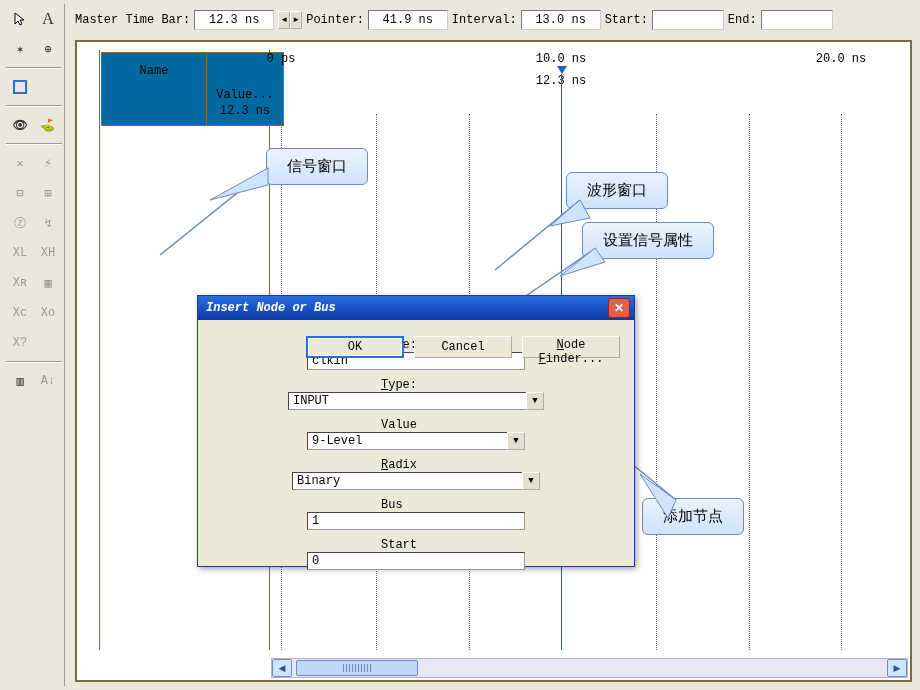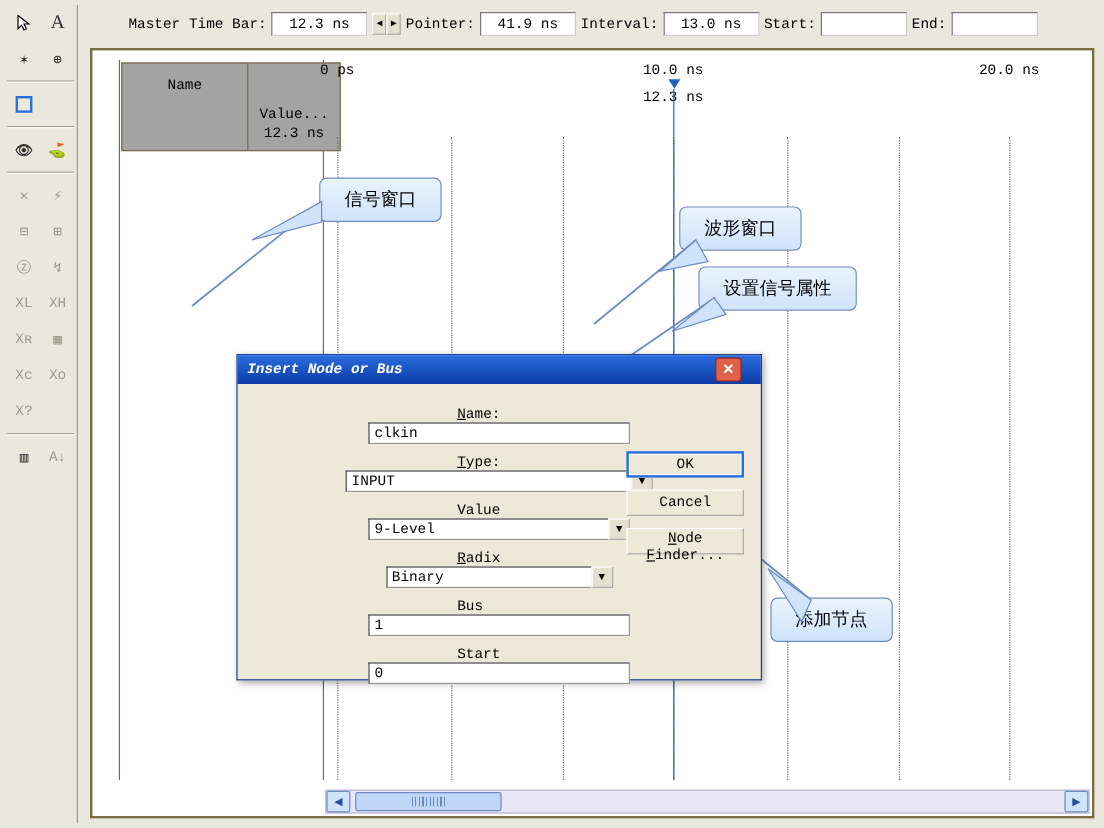--- a/index.html
+++ b/index.html
@@ -11,21 +11,20 @@
     overflow: hidden;
     position: relative;
   }
   
   .infobar {
     position: absolute;
     left: 75px; top: 8px; right: 8px; height: 24px;
     display: flex; align-items: center; gap: 4px;
     font-family: "Courier New", monospace;
     font-size: 12px;
-    margin-left: 32px;
   }
   .infobar-label { white-space: nowrap; }
   .infobar-field {
     background: #fff; border: 1px inset #ccc;
     height: 18px; line-height: 18px;
     text-align: center;
     display: inline-block;
   }
   .spin-btns { display: inline-flex; flex-direction: row; }
   .spin-btn {
@@ -62,21 +61,21 @@
     left: 75px; top: 40px; right: 8px; bottom: 8px;
     background: #fff;
     border: 2px solid #786c44;
     box-shadow: inset 0 0 0 1px #fff;
   }
   
   .hdr-cells {
     position: absolute; left: 24px; top: 10px;
     display: flex;
     border: 1px solid #786c44;
-    background: #a3a3a3;
+    background: #0369a1;
   }
   .hdr-cells div {
     border-right: 1px solid #786c44;
     padding: 10px 8px 6px;
     font-family: "Courier New", monospace;
     text-align: center;
     font-size: 12px;
     line-height: 16px;
   }
   .hdr-cells div:last-child { border-right: none; margin-top: 24px; }
@@ -149,21 +148,21 @@
     border: 1px solid #1a3e8a;
     background: #ece9d8;
     box-shadow: 2px 2px 6px rgba(0,0,0,.35);
     font-family: "Courier New","SimSun",monospace;
     font-size: 12px;
   }
   .titlebar {
     height: 24px;
     background: linear-gradient(#2a6ee0, #0c3aa6);
     color: #fff; font-weight: bold;
-    display: flex; align-items: center; padding: 0 16px 0 8px;
+    display: flex; align-items: center; padding: 0 4px 0 8px;
     font-style: italic;
     font-family: "Courier New", monospace;
   }
   .titlebar .spacer{flex:1;}
   .close-btn {
     width: 20px; height: 18px; background: #e06048;
     border: 1px solid #922; border-radius: 3px;
     color: #fff; font-weight: bold;
     display: inline-flex; align-items: center; justify-content: center;
     font-family: sans-serif; font-size: 12px; font-style: normal;
@@ -184,21 +183,21 @@
     display:inline-flex;align-items:center;justify-content:center;font-size:9px;
     box-sizing: border-box;
   }
   .btn {
     height: 22px; width: 98px;
     background: #ece9d8; border: 1px outset #fff;
     font-family: "Courier New","SimSun",monospace; font-size: 12px;
     box-sizing: border-box;
   }
   .btn.default { border: 2px solid #2a6ee0; box-shadow: inset 0 0 0 1px #fff; }
-  .btn-col { position: absolute; right: 14px; top: 16px; display: flex; flex-direction: column; gap: 10px; margin-top: 40px; }
+  .btn-col { position: absolute; right: 14px; top: 16px; display: flex; flex-direction: row; gap: 10px; }
   .chk-row { display:flex; align-items:center; gap:6px; margin-top:10px; }
   .chk {
     width:13px; height:13px; background:#fff; border:1px inset #999;
   }
   
   svg.pointers { position:absolute; left:0; top:0; width:920px; height:690px; pointer-events:none; }
 </style>
 </head>
 <body>
 
@@ -362,21 +361,21 @@
     </div>
     <div class="form-row">
       <label>Value</label>
       <div class="dd" style="width:218px">
         <input class="txt" readonly="" value="9-Level" style="">
         <div class="ddbtn">▼</div>
       </div>
     </div>
     <div class="form-row">
       <label><u>R</u>adix</label>
-      <div class="dd" style="width:189px">
+      <div class="dd" style="width:248px">
         <input class="txt" readonly="" value="Binary" style="">
         <div class="ddbtn">▼</div>
       </div>
     </div>
     <div class="form-row">
       <label>Bus</label>
       <input class="txt" style="width: 218px;" value="1">
     </div>
     <div class="form-row">
       <label>Start</label>

